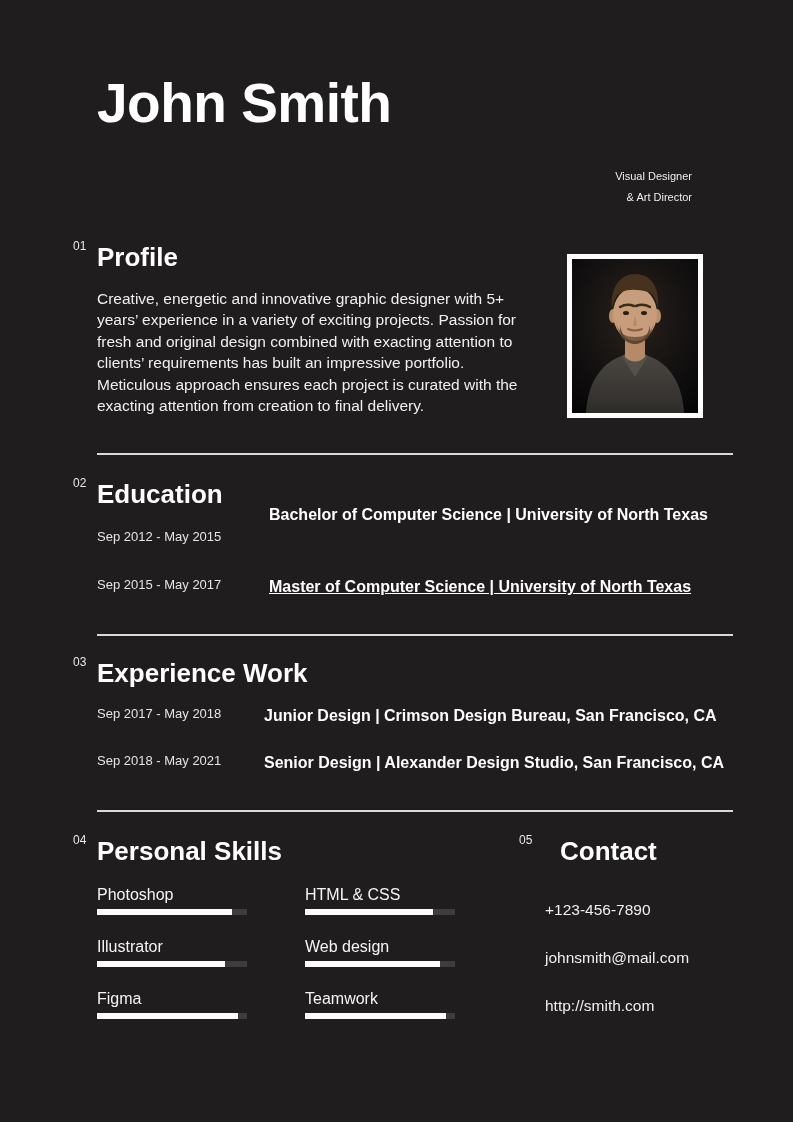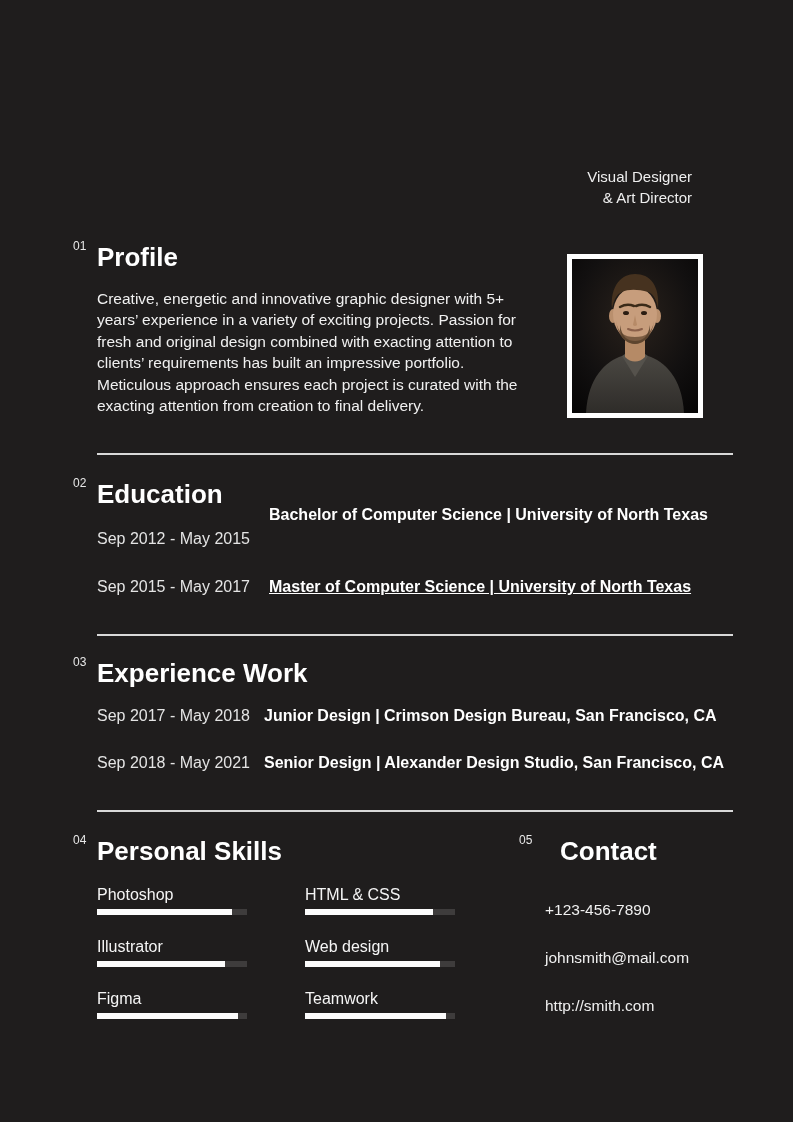--- a/index.html
+++ b/index.html
@@ -9,49 +9,50 @@
     background:#1f1d1d;
     font-family:"Liberation Sans",sans-serif;
     color:#f2f2f2;
     overflow:hidden;
     margin:0 auto;
   }
   .abs{position:absolute;}
 
   .name{left:97px;top:76px;font-size:55px;font-weight:800;letter-spacing:-0.5px;color:#ffffff;line-height:1;}
   .role{left:97px;top:148px;font-size:24px;font-weight:400;color:#f4f4f4;line-height:1.1;}
-  .tagline{right:101px;top:166px;font-size:15px;line-height:21px;text-align:right;color:#eeeeee;}
+  .tagline{right:101px;top:166px;font-size:11px;line-height:21px;text-align:right;color:#eeeeee;}
 
   .sec-num{font-size:12px;color:#e8e8e8;line-height:1;}
   .sec-title{font-size:26px;font-weight:700;color:#ffffff;line-height:1;}
 
   .profile-body{left:97px;top:288px;width:443px;font-size:15.5px;line-height:21.4px;color:#f0f0f0;}
 
   .photo-frame{
     left:567px;top:254px;width:136px;height:164px;
     border:5px solid #ffffff;box-sizing:border-box;background:#0a0908;
   }
   .photo-frame svg{display:block;}
 
   .divider{left:97px;width:636px;height:2px;background:#d9d9d9;}
 
-  .row-date{font-size:16px;color:#e4e4e4;line-height:1.15;}
+  .row-date{font-size:13px;color:#e4e4e4;line-height:1.15;}
   .row-detail{font-size:16px;font-weight:700;color:#ffffff;line-height:1.15;}
 
   .skill-label{font-size:16px;color:#f5f5f5;line-height:1.1;}
   .skill-bar{width:150px;height:6px;background:#3e3c3c;}
   .skill-fill{height:100%;background:#fcfcfc;width:0;}
 
   .contact-line{font-size:15.5px;color:#f0f0f0;line-height:1.2;text-decoration:none;}
 </style>
 </head>
 <body>
 
 <div class="page">
 
+  <div class="abs name">John Smith</div>
   <div class="abs tagline">
     <div>Visual Designer</div>
     <div>&amp; Art Director</div>
   </div>
 
   <div class="abs sec-num" style="left:73px;top:240px;">01</div>
   <div class="abs sec-title" style="left:97px;top:244px;">Profile</div>
   <div class="abs profile-body">Creative, energetic and innovative graphic designer with 5+ years’ experience in a variety of exciting projects. Passion for fresh and original design combined with exacting attention to clients’ requirements has built an impressive portfolio. Meticulous approach ensures each project is curated with the exacting attention from creation to final delivery.</div>
 
   <div class="abs photo-frame">

